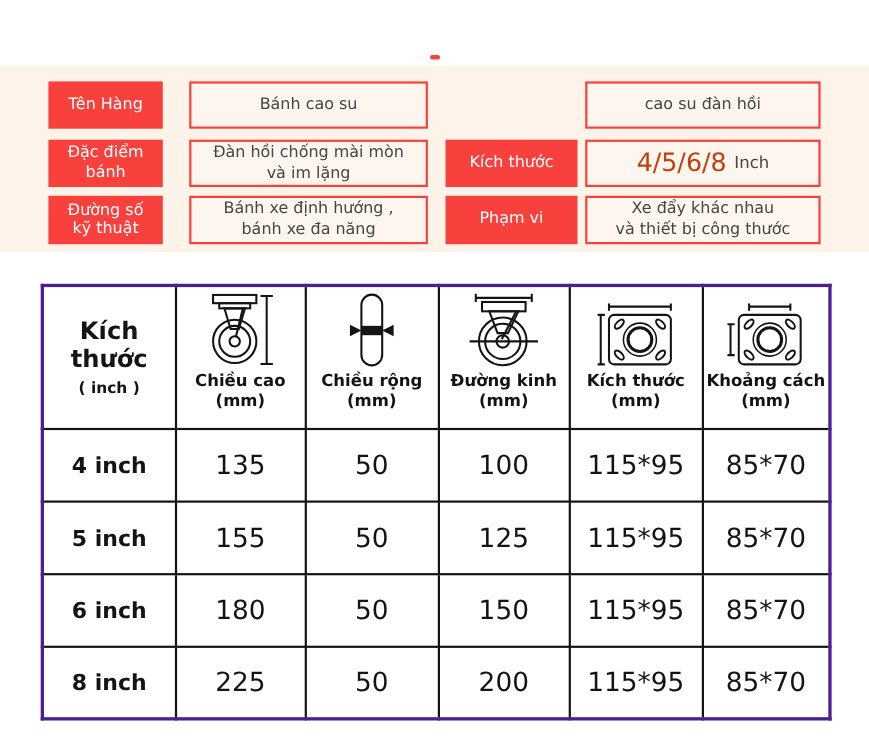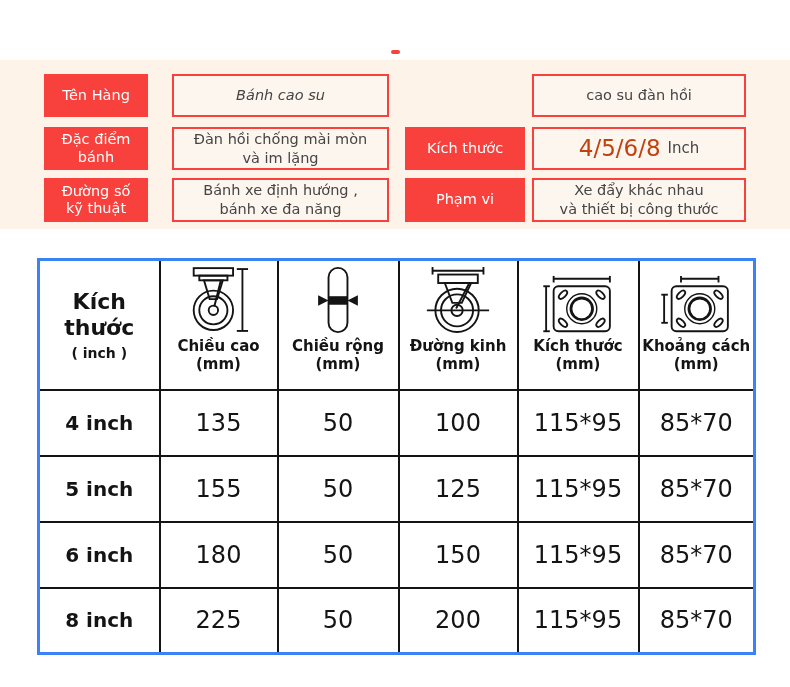--- a/index.html
+++ b/index.html
@@ -15,37 +15,37 @@
     position:absolute;background:#f8413c;color:#ffffff;
     display:flex;align-items:center;justify-content:center;text-align:center;
     font-size:14.5px;line-height:1.2;white-space:pre-line;
   }
   .spec-value{
     position:absolute;background:#fdf6ee;border:2px solid #f8413c;box-sizing:border-box;
     color:#454545;display:flex;align-items:center;justify-content:center;text-align:center;
     font-size:14.5px;line-height:1.3;white-space:pre-line;
   }
   .p-l1{left:44px;top:74px;width:104px;height:43px;}
-  .p-lv1{left:172px;top:74px;width:217px;height:43px;font-style:italic;}
+  .p-lv1{left:172px;top:74px;width:217px;height:43px;}
   .p-l2{left:44px;top:127px;width:104px;height:43px;}
   .p-lv2{left:172px;top:127px;width:217px;height:43px;}
   .p-l3{left:44px;top:178px;width:104px;height:44px;}
   .p-lv3{left:172px;top:178px;width:217px;height:44px;}
   .p-r1{left:405px;top:74px;width:120px;height:43px;}
   .p-rv1{left:532px;top:74px;width:214px;height:43px;}
   .p-r2{left:405px;top:127px;width:120px;height:43px;}
   .p-rv2{left:532px;top:127px;width:214px;height:43px;}
   .p-r3{left:405px;top:178px;width:120px;height:44px;}
   .p-rv3{left:532px;top:178px;width:214px;height:44px;}
   .size-big{font-size:23px;color:#c2410c;margin-right:7px;}
   .size-small{font-size:15px;color:#454545;}
 
   .spec-table{
     position:absolute;left:37px;top:258px;border-collapse:collapse;table-layout:fixed;
-    background:#fff;border:3px solid #3b82f6;
+    background:#fff;border:3px solid #4c1d95;
   }
   .spec-table th,.spec-table td{
     border:2px solid #141414;padding:0;text-align:center;vertical-align:middle;color:#141414;
   }
   .spec-table thead tr{height:120px;}
   .spec-table tbody tr{height:66px;padding-left:36px;}
   .corner-title{font-size:22px;font-weight:bold;line-height:1.2;white-space:pre-line;}
   .corner-sub{font-size:14px;margin-top:3px;}
   .icon-wrap{height:74px;display:flex;align-items:flex-end;justify-content:center;}
   .col-label{font-size:15px;margin-top:3px;line-height:1.1;}

